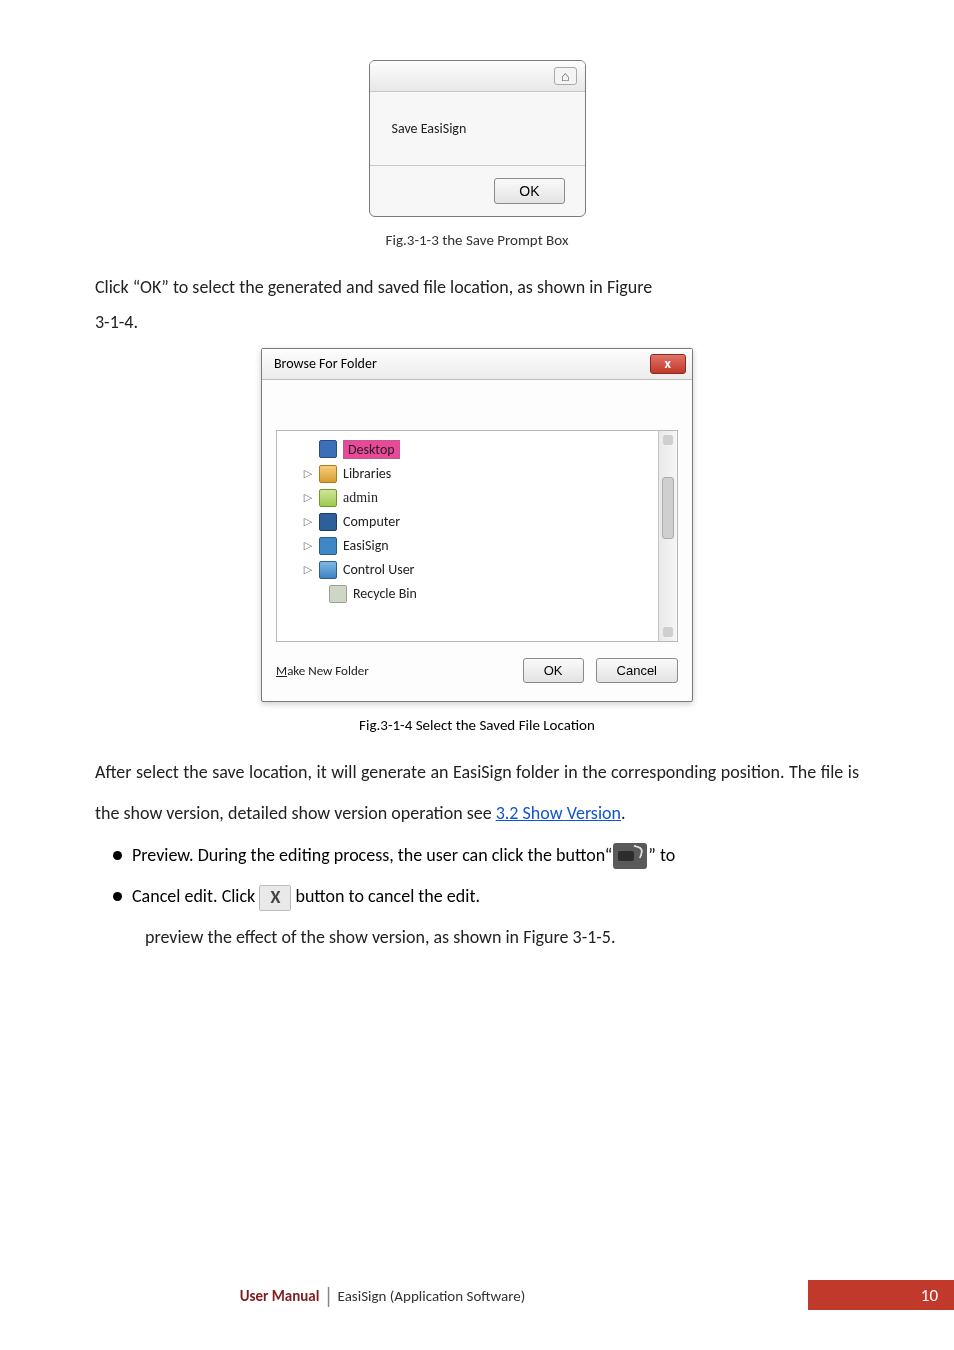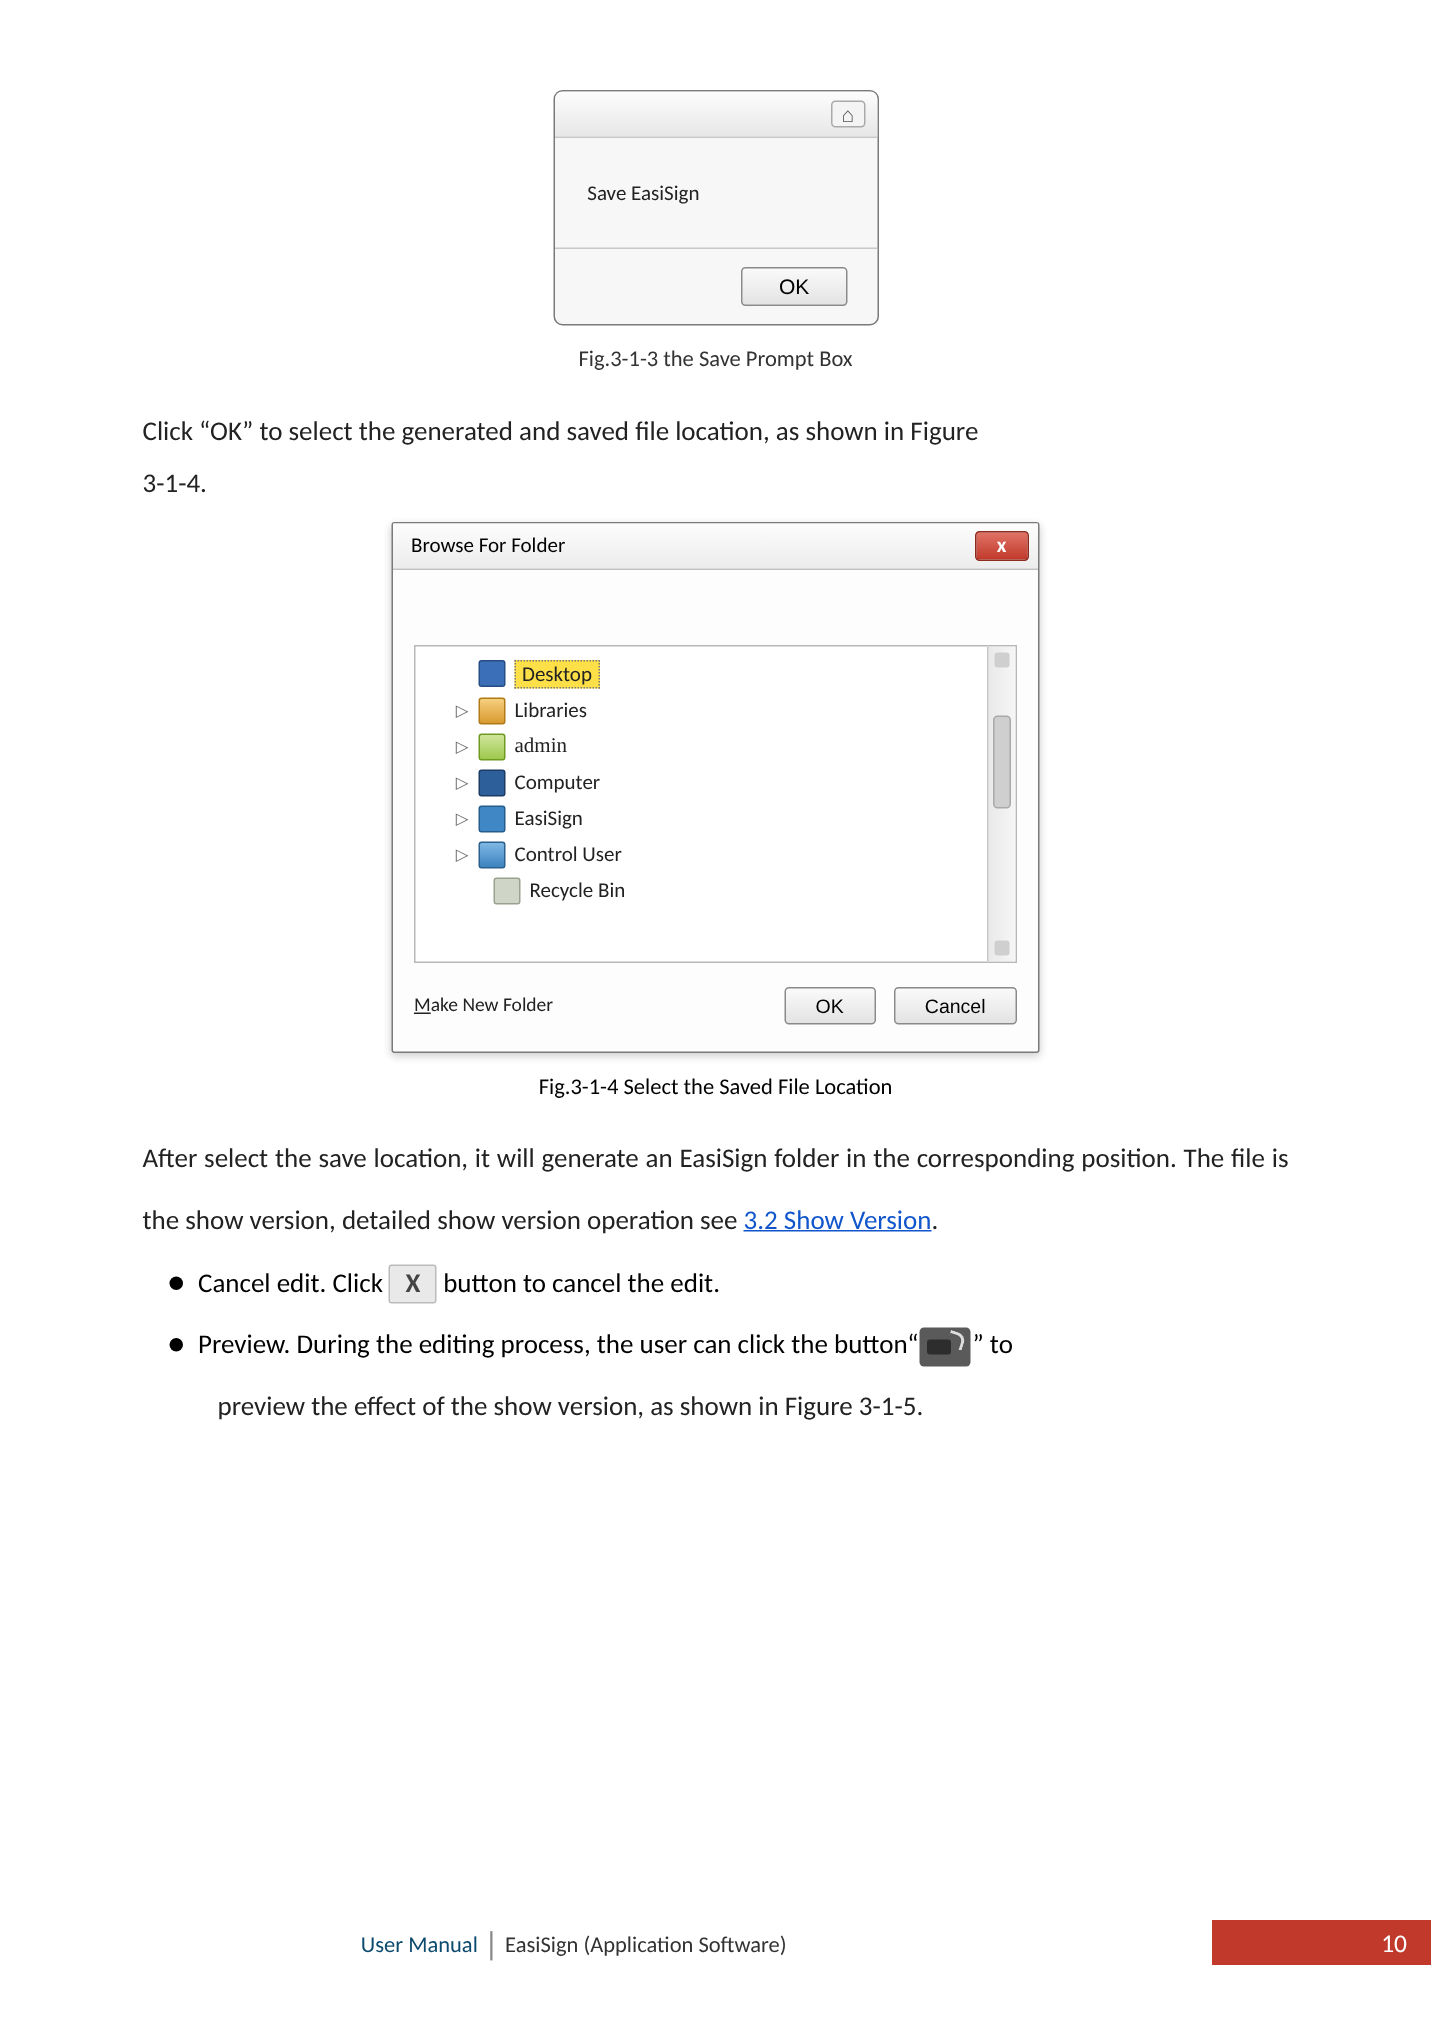--- a/index.html
+++ b/index.html
@@ -130,21 +130,21 @@
   .tree li { padding: 3px 0 3px 4px; display:flex; align-items:center; gap:6px; }
   .tree .tri { width:10px; text-align:center; color:#666; font-size:11px; }
   .tree .ico { width:16px; height:16px; display:inline-block; }
   .ico-desktop { background: #3b6fb7; border:1px solid #274d84; border-radius:2px; }
   .ico-lib   { background: linear-gradient(#f6cf7e,#d99b30); border:1px solid #b27a16; border-radius:2px; }
   .ico-user  { background: linear-gradient(#cfe59a,#9ec94e); border:1px solid #6f9a22; border-radius:2px; }
   .ico-comp  { background: #2d5f9a; border:1px solid #1c3c63; border-radius:2px; }
   .ico-net   { background: #3f88c5; border:1px solid #255d8c; border-radius:2px; }
   .ico-cp    { background: linear-gradient(#7fb8e3,#3c83c0); border:1px solid #2b5f8c; border-radius:2px; }
   .ico-bin   { background: #cfd6c7; border:1px solid #9aa18f; border-radius:2px; }
-  .sel { border:1px dotted #7a7a7a; padding:0 4px; background: #fde047; }
+  .sel { border:1px dotted #7a7a7a; padding:0 4px; background: #ec4899; }
   .tree .item-label { color:#222; }
   .user-mono { font-family: Liberation Serif, serif; }
   .browse-footer {
     display:flex; gap:12px; padding: 16px 14px 18px 14px; align-items:center;justify-content:center;
   }
   .browse-footer .mk { text-decoration: underline; }
   .browse-footer .spacer { flex:1; }
   .browse-footer button {
     font-size: 13px;
     padding: 4px 20px;
@@ -186,21 +186,21 @@
   
   .footer {
     position:absolute; left:0; right:0; bottom:40px;
     display:flex; align-items:center; justify-content:flex-end;
     padding: 0 0 0 0;
   }
   .footer-text {
     font-size: 15px; color:#333;
     flex:1; text-align:center;
   }
-  .footer-text b { color:#0c4a6e; font-weight:normal; }
+  .footer-text b { color:#7f1d1d; font-weight:bold; }
   .footer-text .bar { color:#888; font-size:22px; vertical-align:-2px; padding:0 4px; font-weight:300; }
   .pagebox {
     width:130px; height:30px; background:#c0392b; color:#fff;
     display:flex; align-items:center; justify-content:flex-end;
     padding-right:16px; font-size:17px;margin-left:43px;
   }
 </style>
 </head>
 <body>
 
@@ -277,34 +277,34 @@
     </div>
   </div>
 
   <div class="caption2">Fig.3-1-4 Select the Saved File Location</div>
 
   <p class="body-line">
     <span>After select the save location, it will generate an EasiSign folder in the corresponding position. The file is the show version, detailed show version operation see </span><a class="link" href="#">3.2 Show Version</a><span>.</span>
   </p>
 
   <div class="bullets">
+    <div class="bullet-row">
+      <span class="dot"></span>
+      <span>
+        <span>Preview. During the editing process, the user can click the button“</span><span class="inline-preview"></span><span>” to</span>
+      </span>
+    </div>
     <div class="bullet-row">
       <span class="dot"></span>
       <span>
         <span>Cancel edit. Click </span>
         <span class="inline-x">X</span>
         <span> button to cancel the edit.</span>
       </span>
     </div>
-    <div class="bullet-row">
-      <span class="dot"></span>
-      <span>
-        <span>Preview. During the editing process, the user can click the button“</span><span class="inline-preview"></span><span>” to</span>
-      </span>
-    </div>
     <div class="body-line" style="padding-left:14px;">preview the effect of the show version, as shown in Figure 3-1-5.</div>
   </div>
 
   <div class="footer">
     <div class="footer-text">
       <b>User Manual</b><span class="bar">|</span><span>EasiSign (Application Software)</span>
     </div>
     <div class="pagebox">10</div>
   </div>
 

